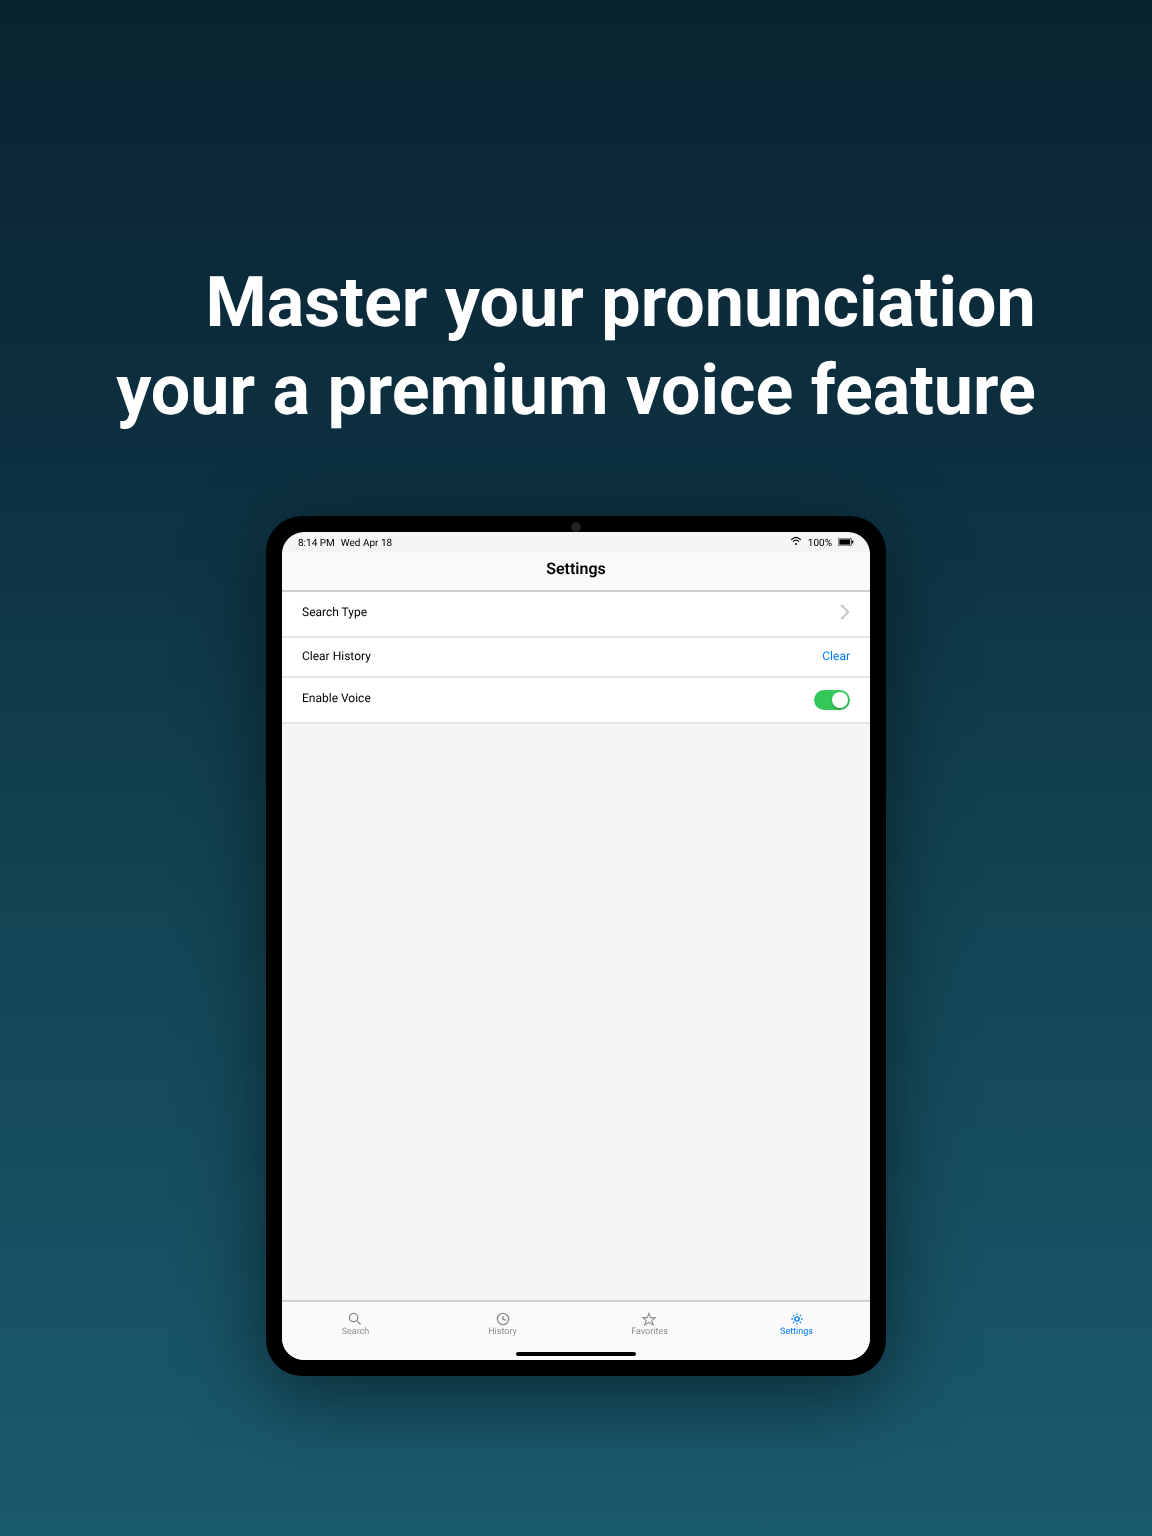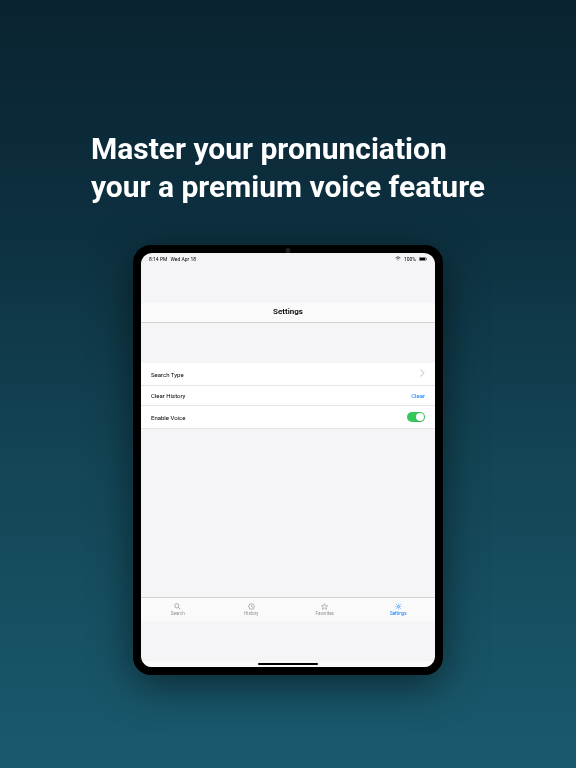--- a/index.html
+++ b/index.html
@@ -8,23 +8,23 @@
     height: 768px;
     background: linear-gradient(180deg, #0a2330 0%, #0d3040 30%, #134555 60%, #1a5a6e 100%);
     font-family: -apple-system, BlinkMacSystemFont, "Segoe UI", Roboto, Helvetica, Arial, sans-serif;
     display: flex;
     flex-direction: column;
     align-items: center;
     overflow: hidden;
   }
   .headline {
     color: #ffffff;
-    font-size: 30px;
+    font-size: 35px;
     font-weight: 700;
-    text-align: left;
+    text-align: right;
     line-height: 1.25;
     margin-top: 130px;
     margin-bottom: 40px;
     padding: 0 30px;
   }
   .tablet-frame {
     width: 310px;
     height: 430px;
     background: #000;
     border-radius: 18px;
@@ -44,21 +44,20 @@
   }
   .screen {
     width: 100%;
     height: 100%;
     background: #f5f5f7;
     border-radius: 11px;
     display: flex;
     flex-direction: column;
     overflow: hidden;
     font-size: 6px;
-    gap: 40px;
   }
   .status-bar {
     display: flex;
     justify-content: space-between;
     align-items: center;
     padding: 2px 8px 0;
     height: 10px;
     color: #000;
     font-size: 5px;
   }

